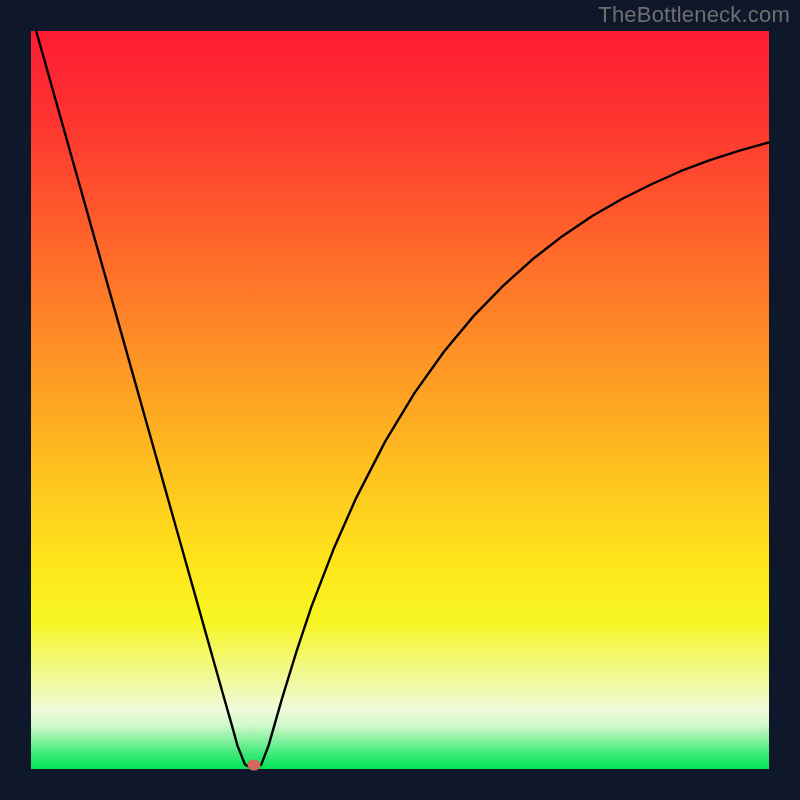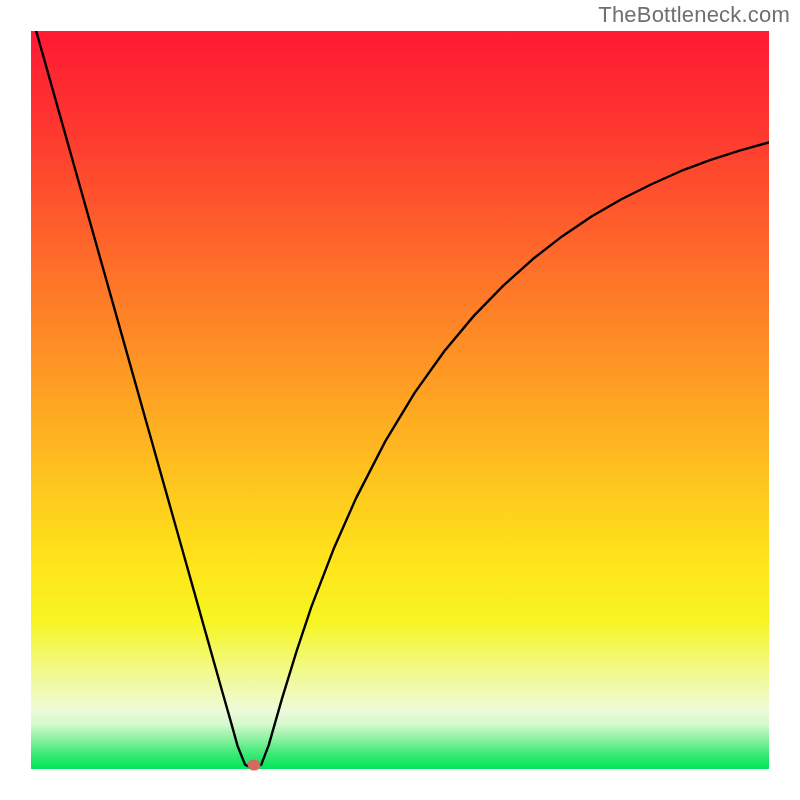--- a/index.html
+++ b/index.html
@@ -8,21 +8,21 @@
     width: 800px;
     height: 800px;
     background: #000;
     overflow: hidden;
     font-family: Arial, Helvetica, sans-serif;
   }
   .stage {
     position: relative;
     width: 800px;
     height: 800px;
-    background: #ffffff;
+    background: #0f172a;
   }
   .plot-area {
     position: absolute;
     left: 31px;
     top: 31px;
     width: 738px;
     height: 738px;
   }
   .gradient {
     position: absolute;

